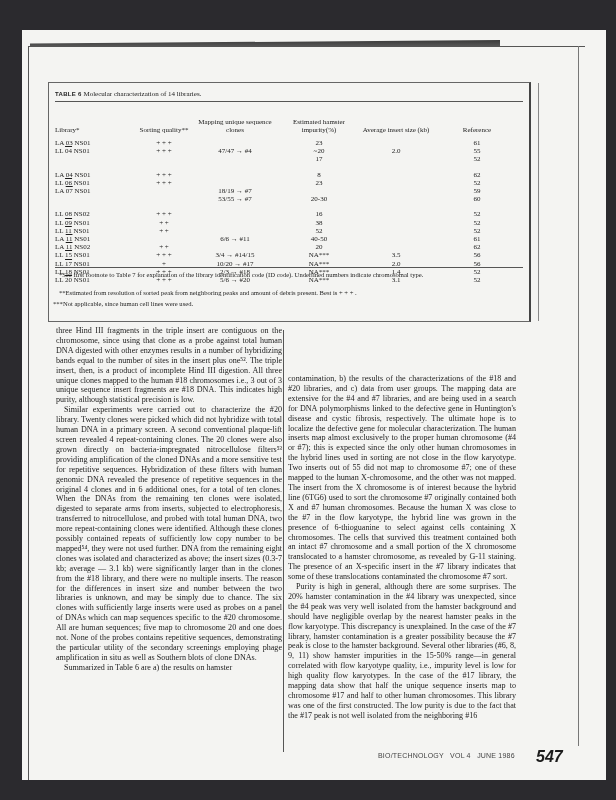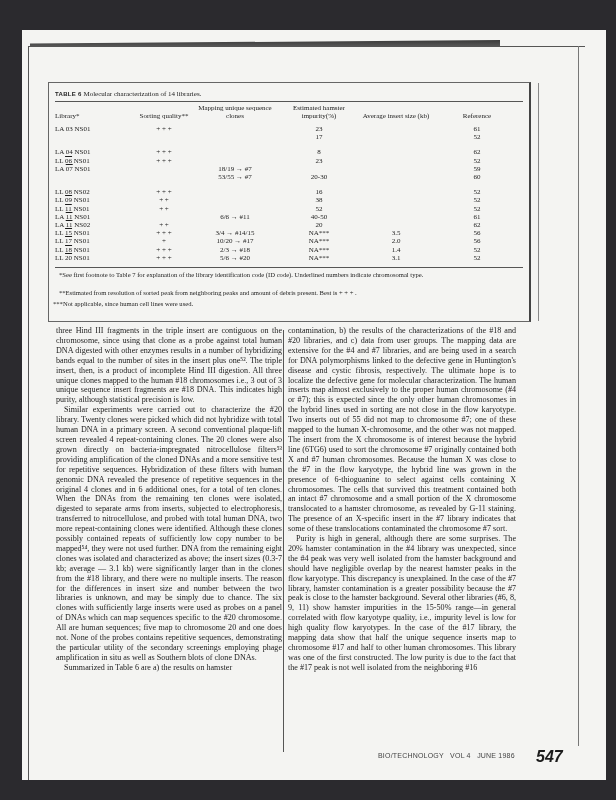--- a/index.html
+++ b/index.html
@@ -11,33 +11,33 @@
   .frame { position:absolute; left:28px; top:46px; width:556px; height:740px;
            border-left:1px solid #555; border-top:1px solid #555; }
   .right-rule { position:absolute; left:578px; top:46px; width:1px; height:700px; background:#777; }
   .table-box { position:absolute; left:48px; top:82px; width:480px; height:238px;
                border:1px solid #666; border-right:2px solid #444; }
   .table-box::after { content:""; position:absolute; right:-10px; top:0; width:1px; height:100%; background:#888; }
   .tbl-title { position:absolute; left:6px; top:7px; font-size:7px; }
   .tbl-title b { font-family:"Liberation Sans", sans-serif; font-size:6px; letter-spacing:0.3px; }
   .rule { position:absolute; left:6px; right:6px; height:1px; background:#555; }
   table { position:absolute; left:6px; top:20px; width:468px; border-collapse:collapse; font-size:7px; line-height:8.2px; }
-  th { font-weight:normal; font-size:7px; line-height:7.5px; padding:2px 0 5px; vertical-align:bottom; }
+  th { font-weight:normal; font-size:7px; line-height:7.5px; padding:16px 0 5px; vertical-align:bottom; }
   td { padding:0; text-align:center; white-space:nowrap; }
   td.lib, th.lib { text-align:left; }
   tr.gap td { padding-top:7px; }
   .ov { text-decoration:overline; }
   .un { }
   .foot { position:absolute; left:10px; width:460px; font-size:6.6px; line-height:8px; }
   .cols { position:absolute; top:326px; left:56px; width:480px; }
   .col { position:absolute; top:0; width:226px; font-size:8.1px; line-height:9.9px; text-align:justify; }
   .col p { margin:0; }
   .col p.ind { text-indent:8px; }
   .col.left { left:0; }
-  .col.right { left:232px; width:228px; }
+  .col.right { left:232px; width:228px;margin-top:48px; }
   .col-div { position:absolute; left:283px; top:330px; width:1px; height:422px; background:#555; }
   .footer { position:absolute; left:378px; top:752px; font-family:"Liberation Sans", sans-serif; font-size:7px; color:#444; letter-spacing:0.2px; }
   .pageno { position:absolute; left:536px; top:748px; font-family:"Liberation Sans", sans-serif; font-weight:bold; font-style:italic; font-size:16px; }
   .bottom-line { position:absolute; left:22px; top:780px; width:584px; height:20px; background:#2b2a2e; }
 </style>
 </head>
 <body>
 
 <div class="page"></div>
 <div class="tear"></div>
@@ -64,20 +64,28 @@
     <tbody id="tbody">
         <tr>
           <td class="lib"><span>LA </span><span class="un">03</span><span> NS01</span></td>
           <td>+ + +</td>
           <td></td>
           <td>23</td>
           <td></td>
           <td>61</td>
         </tr>
         <tr>
+          <td class="lib"><span>LL </span><span class="ov">04</span><span> NS01</span></td>
+          <td>+ + +</td>
+          <td>47/47 → #4</td>
+          <td>~20</td>
+          <td>2.0</td>
+          <td>55</td>
+        </tr>
+        <tr>
           <td class="lib"></td>
           <td></td>
           <td></td>
           <td>17</td>
           <td></td>
           <td>52</td>
         </tr>
         <tr class="gap">
           <td class="lib"><span>LA </span><span>04</span><span> NS01</span></td>
           <td>+ + +</td>

